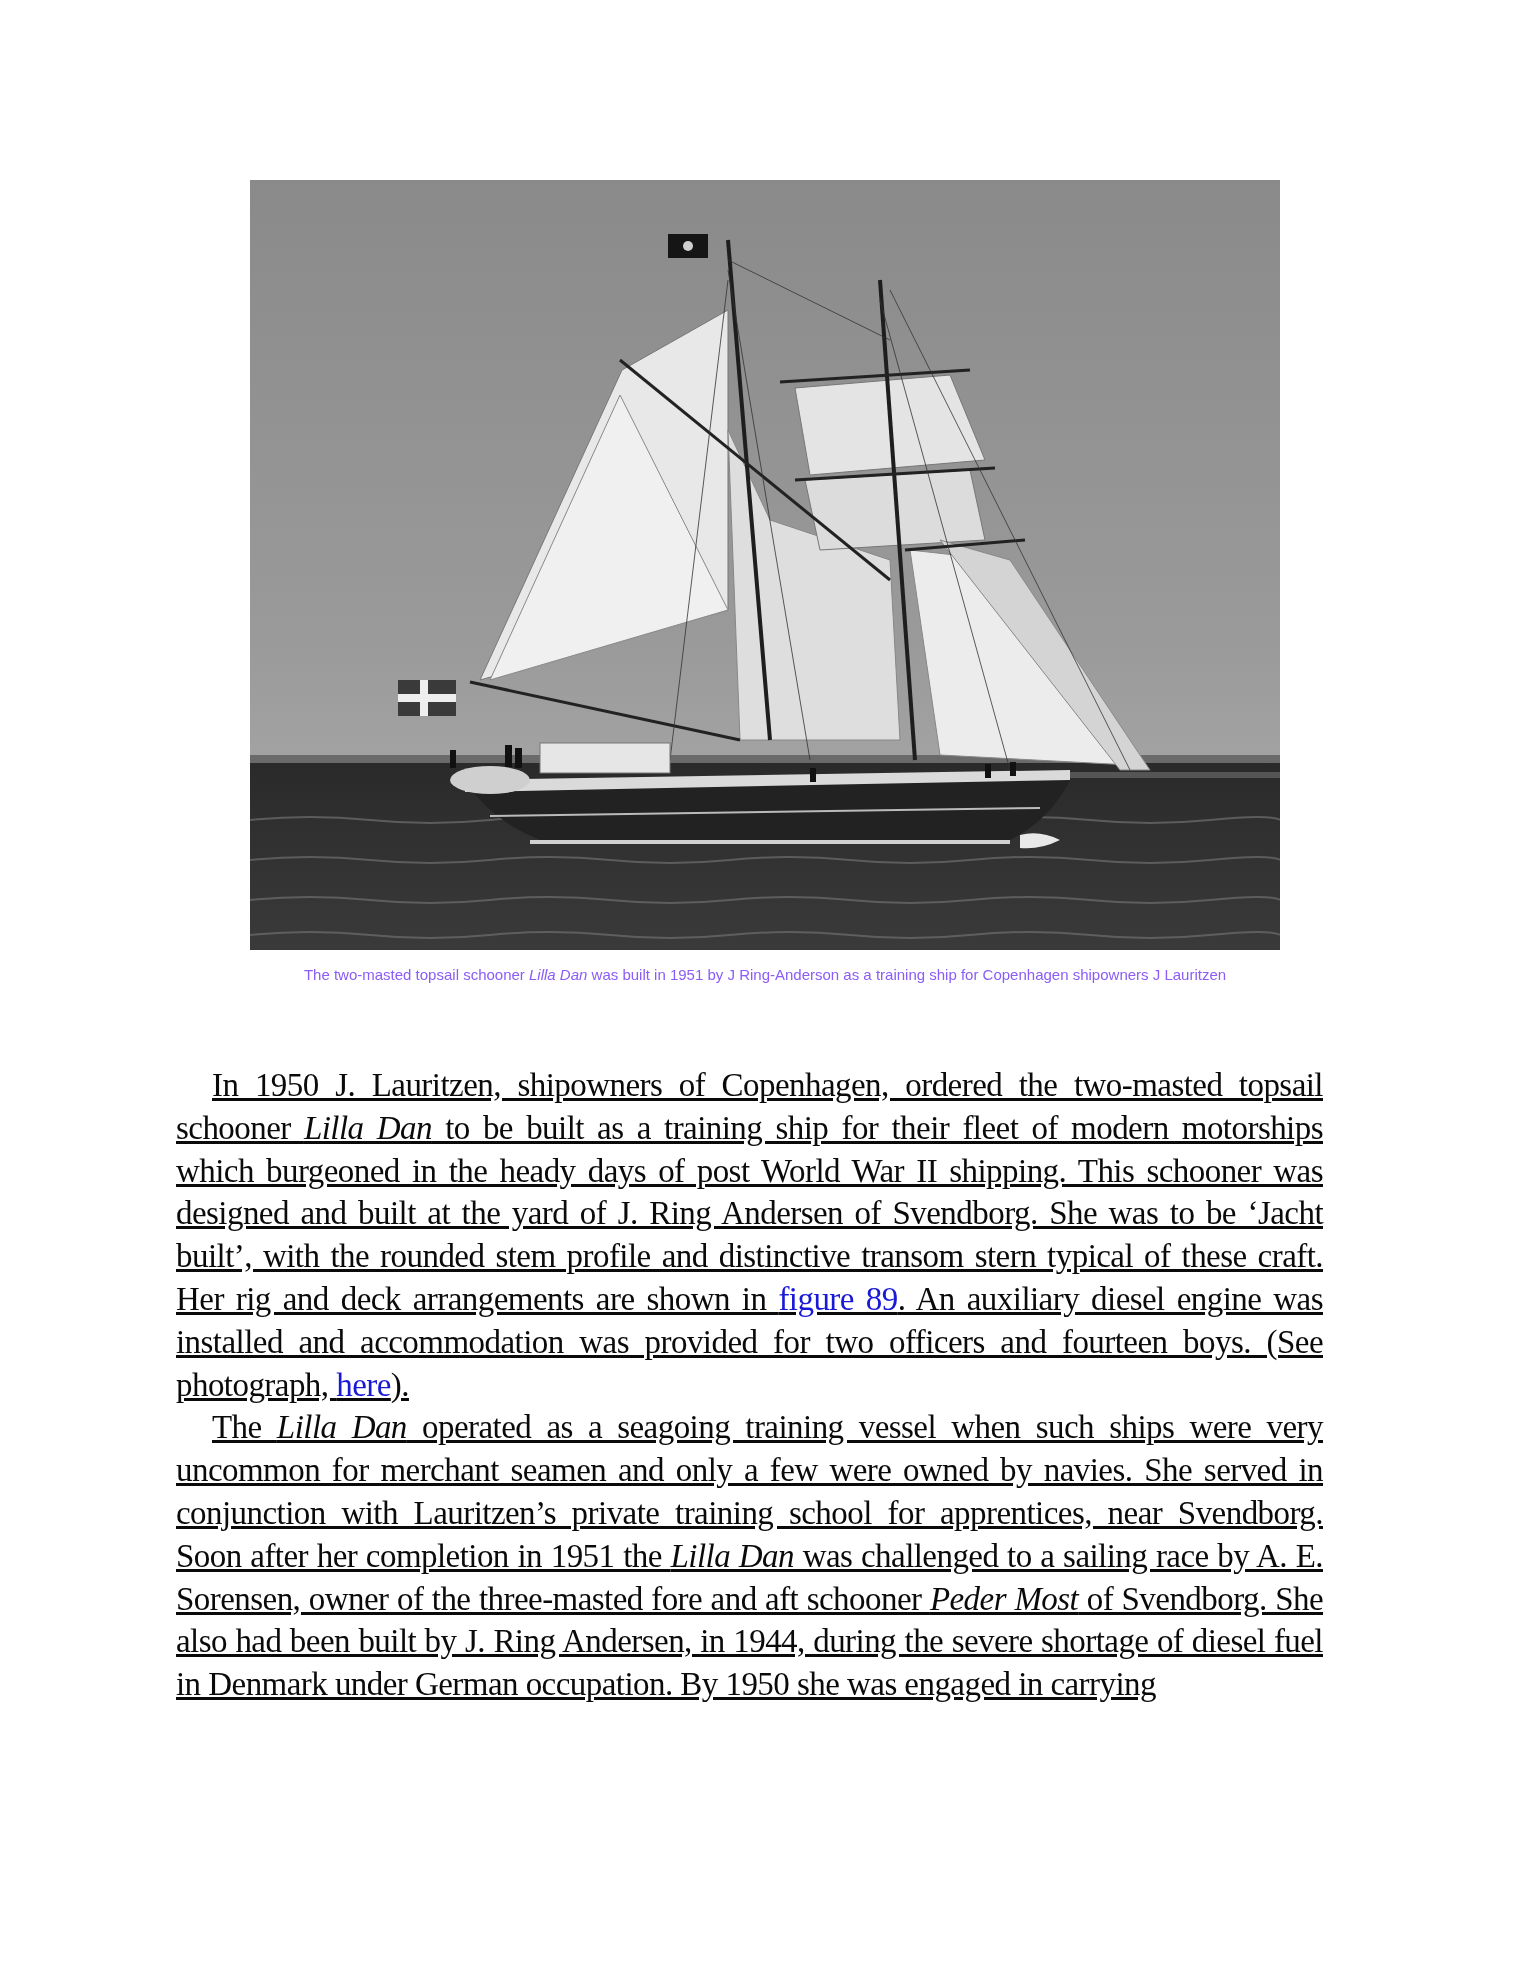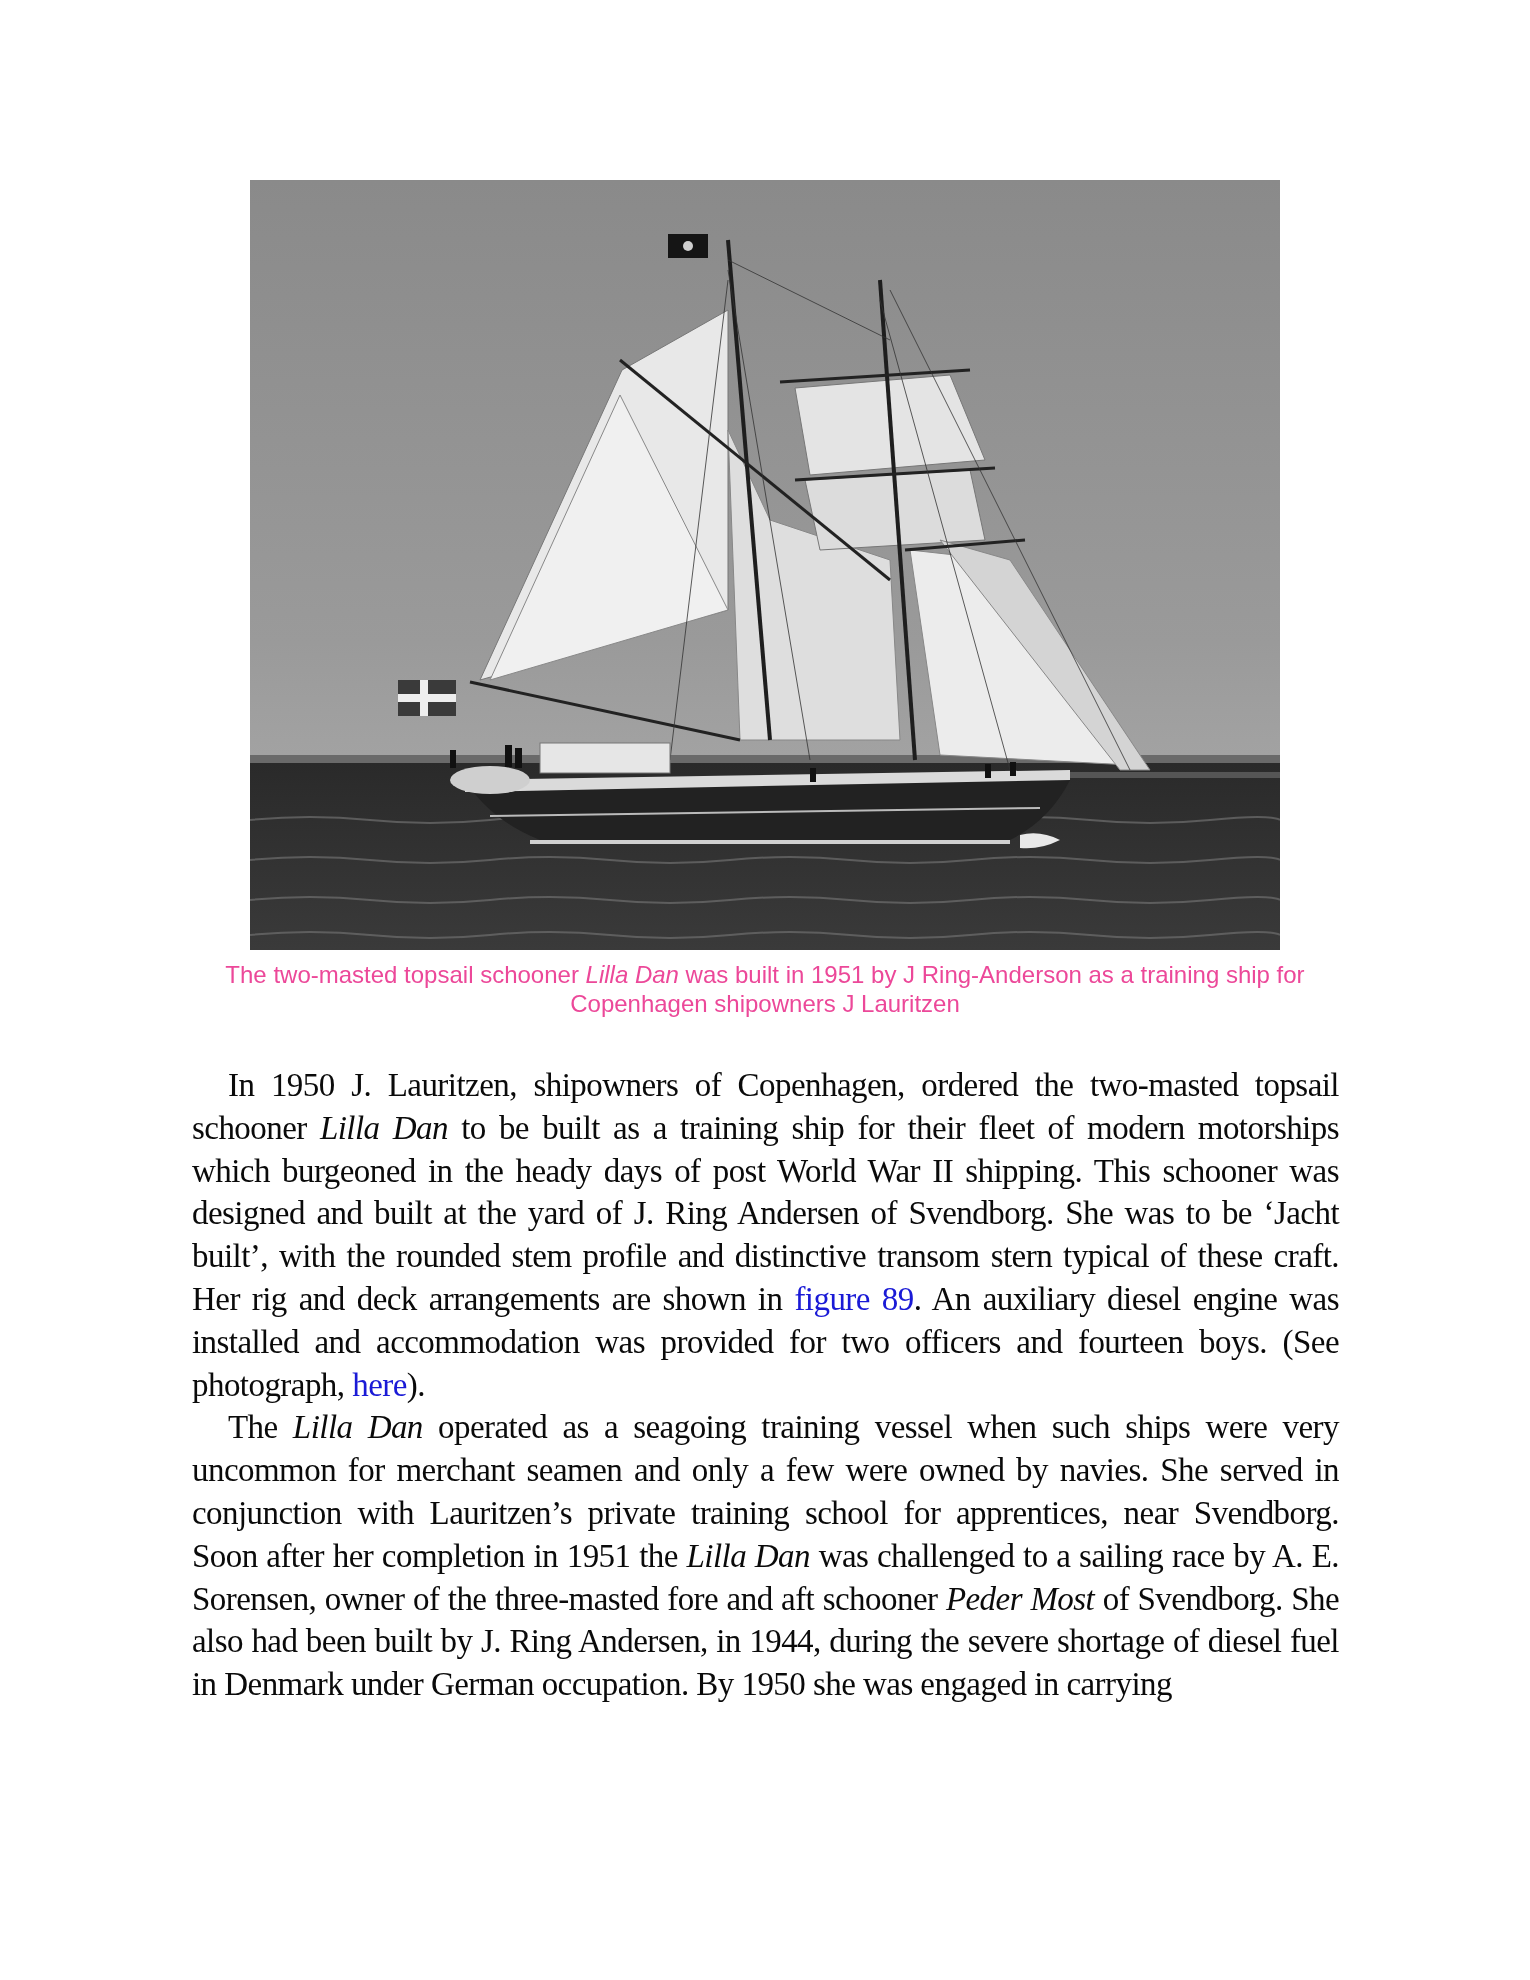--- a/index.html
+++ b/index.html
@@ -7,28 +7,28 @@
 
     .photo {
       position: absolute; left: 250px; top: 180px; width: 1030px; height: 770px;
       overflow: hidden; background: #8e8e8e;
     }
     .photo svg { display: block; width: 100%; height: 100%; }
 
     .caption {
       position: absolute; left: 190px; top: 960px; width: 1150px;
       text-align: center; font-family: "Liberation Sans", sans-serif;
-      font-size: 24px; line-height: 29px; color: #ec4899;
+      font-size: 15px; line-height: 29px; color: #8b5cf6;
     }
     .caption i { font-style: italic; }
 
     .body-text {
-      position: absolute; left: 192px; top: 1064px; width: 1147px;
+      position: absolute; left: 176px; top: 1064px; width: 1147px;
       font-family: "Liberation Serif", serif; font-size: 33px; line-height: 42.8px;
-      color: #0a0a0a; text-align: justify; letter-spacing: -0.55px;
+      color: #0a0a0a; text-align: justify; letter-spacing: -0.55px; text-decoration: underline;
     }
     .body-text p { margin: 0; text-indent: 36px; }
     .body-text i { font-style: italic; }
     .body-text a { color: #1a1ad6; text-decoration: none; }
   </style>
 </head>
 <body>
 
 <div class="photo" title="Black and white photograph of the two-masted topsail schooner Lilla Dan under full sail, Danish flag at the stern, flag at the masthead">
   <svg viewBox="0 0 1030 770" preserveAspectRatio="none">

